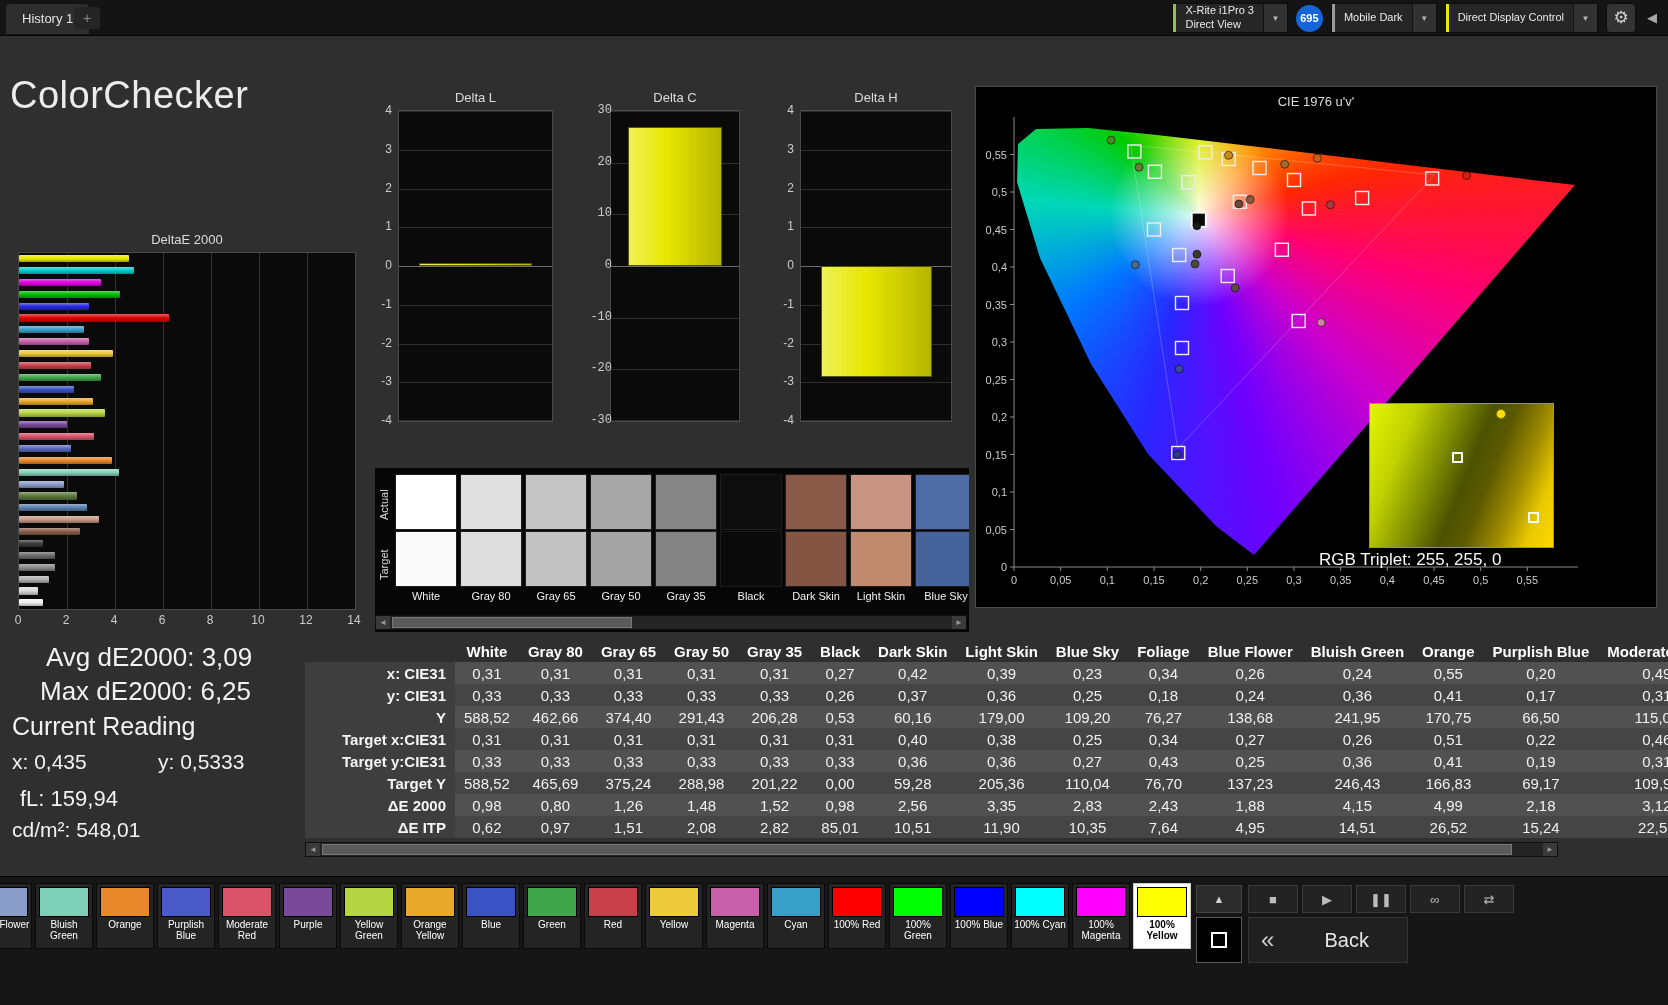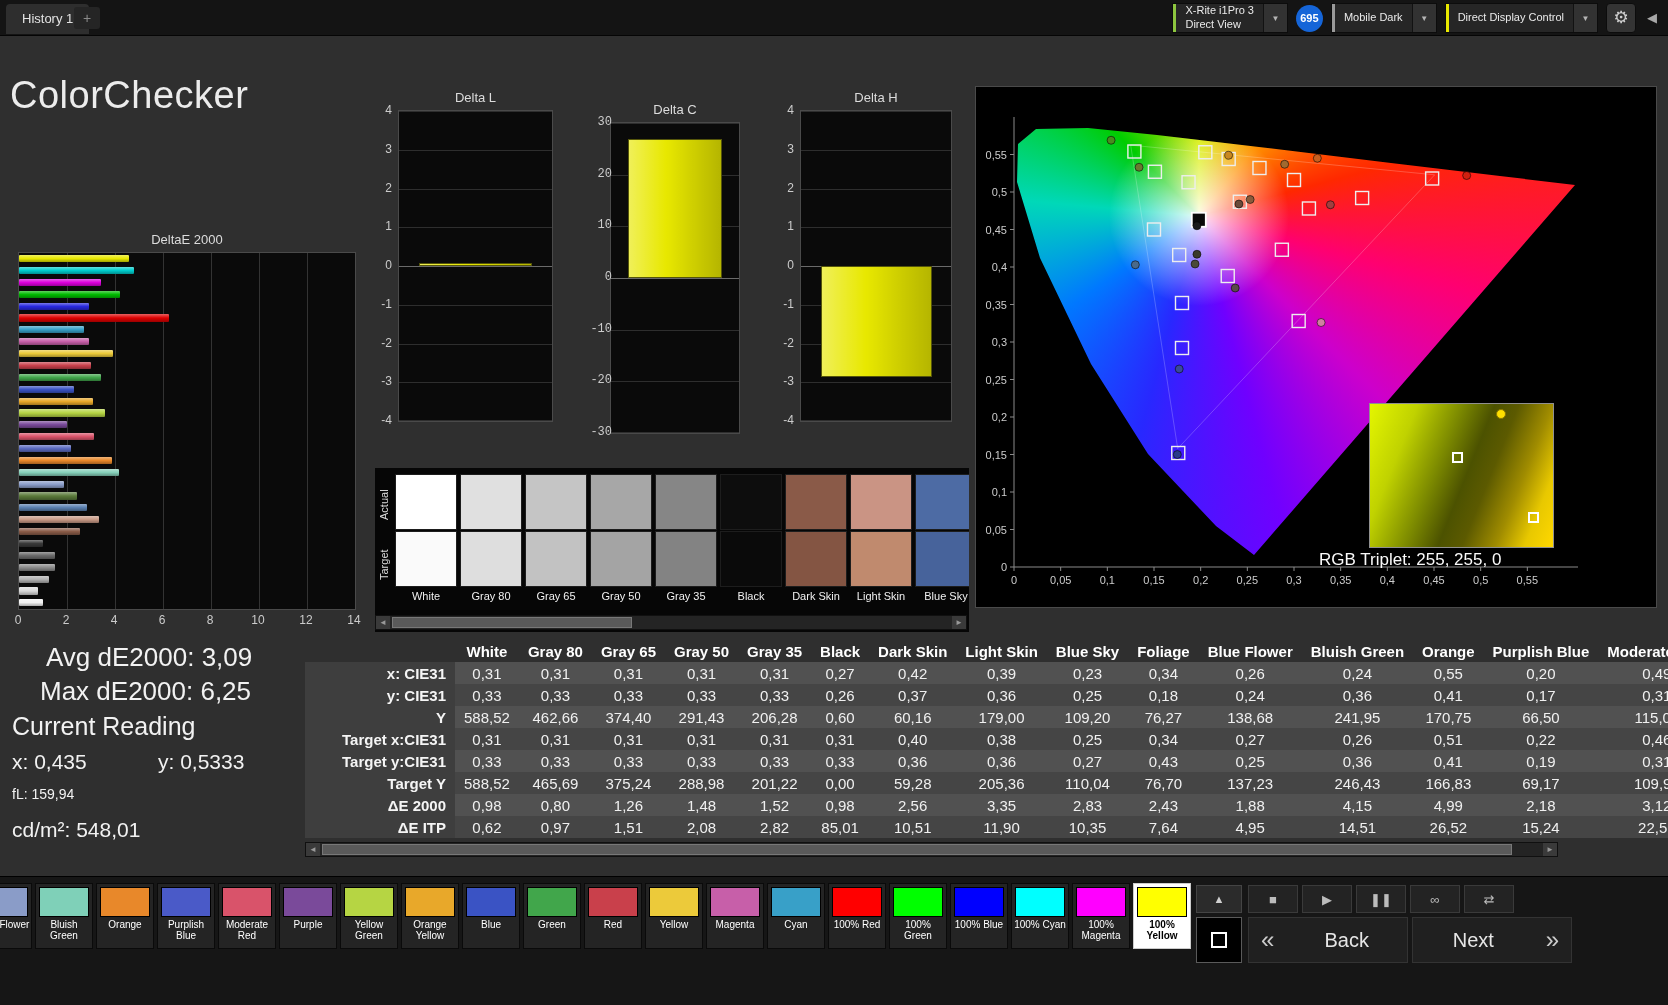--- a/index.html
+++ b/index.html
@@ -32,21 +32,21 @@
 
   .dchart { position:absolute; }
   .dplot { position:absolute; background:#0a0a0a; border:1px solid #4a4a4a; overflow:hidden; }
   .dticks { position:absolute; }
   .dtick { position:absolute; right:3px; transform:translateY(-50%); font-size:12px; color:#cccccc; }
   .hgrid { position:absolute; left:0; right:0; height:1px; background:#2e2e2e; }
   .hgrid.zero { background:#6a6a6a; }
   .dbar { position:absolute; left:13%; width:74%; background-color:#e8e800; background-image:linear-gradient(90deg, rgba(255,255,255,.35), rgba(255,255,255,0) 40%, rgba(0,0,0,.22)); border:1px solid #55550a; }
 
   #delta-l { left:368px; top:90px; width:190px; height:350px; }
-  #delta-c { left:576px; top:90px; width:170px; height:350px;margin-top:12px; }
+  #delta-c { left:576px; top:90px; width:170px; height:350px; }
   #delta-h { left:766px; top:90px; width:190px; height:350px; }
 
   
   #swatch-strip { position:absolute; left:375px; top:468px; width:594px; height:164px; background:#060606; overflow:hidden; }
   .rot { position:absolute; left:3px; width:15px; text-align:center; writing-mode:vertical-rl; transform:rotate(180deg); font-size:11px; color:#dddddd; }
   #rot-actual { top:8px; height:58px; }
   #rot-target { top:68px; height:58px; }
   #swatch-patches { position:absolute; left:20px; top:6px; display:flex; gap:3px; }
   .patch { width:62px; flex:0 0 62px; }
   .patch .sw { height:56px; border:1px solid #1d1d1d; }
@@ -80,21 +80,21 @@
   #ins-sq2 { left:158px; top:108px; }
   #rgb-triplet { position:absolute; left:343px; top:463px; color:#fafafa; font-size:17px; }
 
   
   .stat { position:absolute; color:#f2f2f2;margin-top:12px; }
   #stat-avg { left:46px; top:630px; font-size:26px; }
   #stat-max { left:40px; top:664px; font-size:26px; }
   #stat-current { left:12px; top:700px; font-size:25px; }
   #stat-x { left:12px; top:738px; font-size:21px; }
   #stat-y { left:158px; top:738px; font-size:21px; }
-  #stat-fl { left:12px; top:774px; font-size:14px; }
+  #stat-fl { left:20px; top:774px; font-size:22px; }
   #stat-cd { left:12px; top:806px; font-size:21px; }
 
   
   #table-wrap { position:absolute; left:305px; top:640px; width:1363px; height:198px; overflow:hidden; }
   #results-table { border-collapse:collapse; white-space:nowrap; }
   #results-table th, #results-table td { height:22px; padding:0 9px; font-size:15px; }
   #results-table thead th { color:#ffffff; font-weight:bold; text-align:center; }
   #results-table th.corner { min-width:150px; width:150px; }
   #results-table tbody th.rowlabel { background:#3e3e3e; color:#f5f5f5; text-align:right; font-weight:bold; min-width:150px; width:150px; }
   #results-table tbody tr.even { background:#515151; }
@@ -339,20 +339,21 @@
       </div>
     </div>
   <div class="hscroll" id="swatch-scroll">
     <div class="sa left">◄</div>
     <div class="thumb"></div>
     <div class="sa right">►</div>
   </div>
 </div>
 
 <div id="cie-panel">
+  <div id="cie-title">CIE 1976 u'v'</div>
   <div id="horseshoe"></div>
   <svg id="cie-svg" width="682" height="522">
       <line x1="38" y1="30" x2="38" y2="480" stroke="#8a8a8a"></line>
       <line x1="38" y1="480" x2="602" y2="480" stroke="#8a8a8a"></line>
       <line x1="38" y1="480" x2="38" y2="484" stroke="#8a8a8a"></line>
       <text x="38" y="497" fill="#cccccc" font-size="11" text-anchor="middle">0</text>
       <line x1="84.66666666666667" y1="480" x2="84.66666666666667" y2="484" stroke="#8a8a8a"></line>
       <text x="84.66666666666667" y="497" fill="#cccccc" font-size="11" text-anchor="middle">0,05</text>
       <line x1="131.33333333333334" y1="480" x2="131.33333333333334" y2="484" stroke="#8a8a8a"></line>
       <text x="131.33333333333334" y="497" fill="#cccccc" font-size="11" text-anchor="middle">0,1</text>
@@ -512,21 +513,21 @@
           <td>0,17</td>
           <td>0,31</td>
         </tr>
         <tr class="even">
           <th class="rowlabel">Y</th>
           <td>588,52</td>
           <td>462,66</td>
           <td>374,40</td>
           <td>291,43</td>
           <td>206,28</td>
-          <td>0,60</td>
+          <td>0,53</td>
           <td>60,16</td>
           <td>179,00</td>
           <td>109,20</td>
           <td>76,27</td>
           <td>138,68</td>
           <td>241,95</td>
           <td>170,75</td>
           <td>66,50</td>
           <td>115,08</td>
         </tr>
@@ -730,17 +731,13 @@
         <span class="tglyph">⇄</span>
       </div>
     </div>
   <div id="pattern-btn">
     <div class="inner"></div>
   </div>
   <div class="navbtn" id="back-btn">
     <span class="chev">«</span>
     <span class="lbl">Back</span>
   </div>
-  <div class="navbtn" id="next-btn">
-    <span class="lbl">Next</span>
-    <span class="chev">»</span>
-  </div>
 </div>
 
 </body></html>

